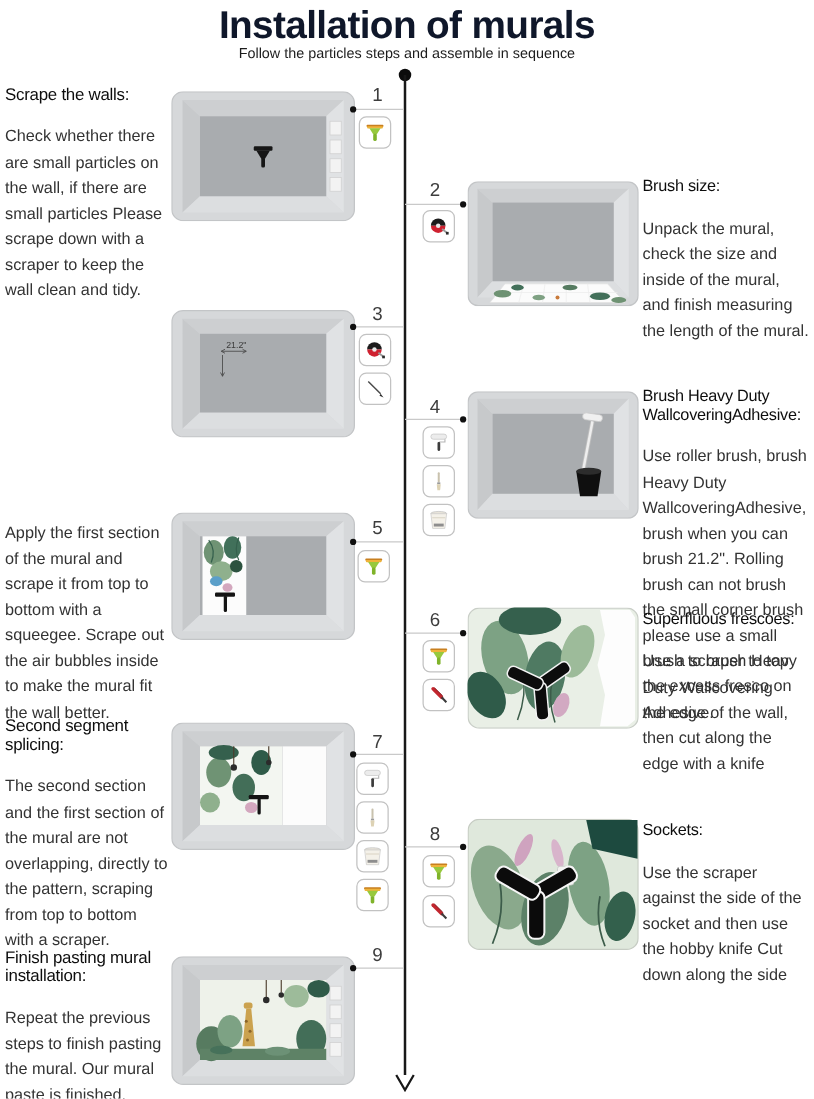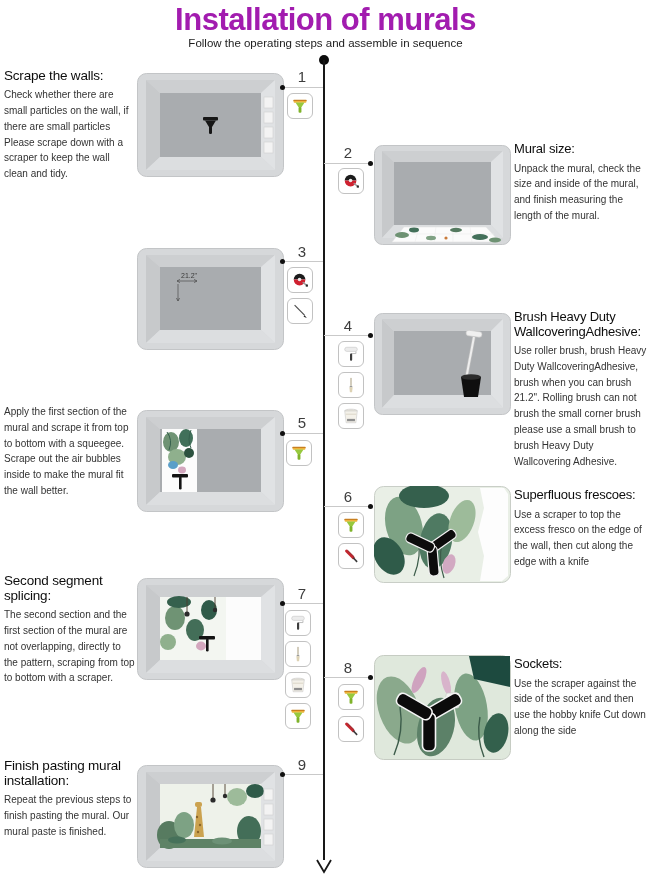--- a/index.html
+++ b/index.html
@@ -1,42 +1,42 @@
 <!DOCTYPE html>
 <html><head>
 <meta charset="utf-8">
 <style>
   html,body{margin:0;padding:0;background:#fff}
   #canvas{position:relative;width:651px;height:879px;background:#ffffff;
           font-family:"Liberation Sans","DejaVu Sans",sans-serif;overflow:hidden}
   .hdr-title{position:absolute;top:2px;left:0;width:651px;text-align:center;
-             font-size:31px;font-weight:700;letter-spacing:-0.5px;color:#a21caf}
+             font-size:31px;font-weight:700;letter-spacing:-0.5px;color:#0f172a}
   .hdr-sub{position:absolute;top:37px;left:0;width:651px;text-align:center;
            font-size:11.5px;color:#1c1c1c}
   .timeline{position:absolute;left:323px;top:60px;width:2px;height:800px;background:#181818}
   .timeline-dot{position:absolute;left:319px;top:55px;width:10px;height:10px;border-radius:50%;background:#0c0c0c}
   .arrowhead{position:absolute;left:315px;top:854px}
   .txt{position:absolute}
   .txt .t{font-size:13.5px;color:#0d0d0d;line-height:1.12;letter-spacing:-0.2px}
   .txt.right .t{font-size:13px}
-  .txt .b{font-size:10px;color:#333;line-height:1.58;margin-top:4px}
+  .txt .b{font-size:13px;color:#333;line-height:1.58;margin-top:16px}
   .img{position:absolute;line-height:0}
   .branch{position:absolute;height:1px;background:#c9c9c9}
   .enddot{position:absolute;width:5px;height:5px;border-radius:50%;background:#101010}
   .num{position:absolute;font-size:15px;color:#3d3d3d;text-align:center;width:28px;line-height:1}
   .tool{position:absolute;width:26px;height:26px;border:1px solid #c2c2c2;border-radius:6px;
         background:#fff;display:flex;align-items:center;justify-content:center;box-sizing:border-box}
 </style>
 </head>
 <body>
 
 <div id="canvas">
 
   <div class="hdr-title">Installation of murals</div>
-  <div class="hdr-sub">Follow the operating steps and assemble in sequence</div>
+  <div class="hdr-sub">Follow the particles steps and assemble in sequence</div>
 
   <div class="timeline-dot"></div>
   <div class="timeline"></div>
   <div class="arrowhead">
     <svg width="18" height="20" viewBox="0 0 18 20">
         <polyline points="2,6 9,18 16,6" fill="none" stroke="#181818" stroke-width="1.8"></polyline>
       </svg>
   </div>
 
   <div class="txt left" style="left:4px;top:68px;width:132px">
@@ -103,21 +103,21 @@
         <ellipse cx="40" cy="85" rx="5" ry="2.4" fill="#43705a"></ellipse>
         <ellipse cx="57" cy="93" rx="5" ry="2.2" fill="#7fa183"></ellipse>
         <ellipse cx="82" cy="85" rx="6" ry="2.2" fill="#557a60"></ellipse>
         <ellipse cx="106" cy="92" rx="8" ry="3" fill="#43705a"></ellipse>
         <ellipse cx="121" cy="95" rx="6" ry="2.4" fill="#6e9273"></ellipse>
         <circle cx="72" cy="93" r="1.6" fill="#c97a3a"></circle>
       </g>
     </svg>
   </div>
   <div class="txt right" style="left:514px;top:142px;width:133px">
-    <div class="t">Mural size:</div>
+    <div class="t">Brush size:</div>
     <div class="b">Unpack the mural, check the size and inside of the mural, and finish measuring the length of the mural.</div>
   </div>
 
   <div class="img" style="left:137px;top:248px">
     <svg width="147" height="102" viewBox="0 0 147 102" preserveAspectRatio="none">
       <rect x="0.5" y="0.5" width="146" height="101" rx="9" fill="#d6d8da" stroke="#c3c5c7"></rect>
       <polygon points="9,7 138,7 124,19 23,19" fill="#cdcfd1"></polygon>
       <polygon points="9,7 23,19 23,82 9,95" fill="#c7c9cb"></polygon>
       <polygon points="138,7 124,19 124,82 138,95" fill="#e0e2e4"></polygon>
       <polygon points="9,95 23,82 124,82 138,95" fill="#dcdee0"></polygon>

